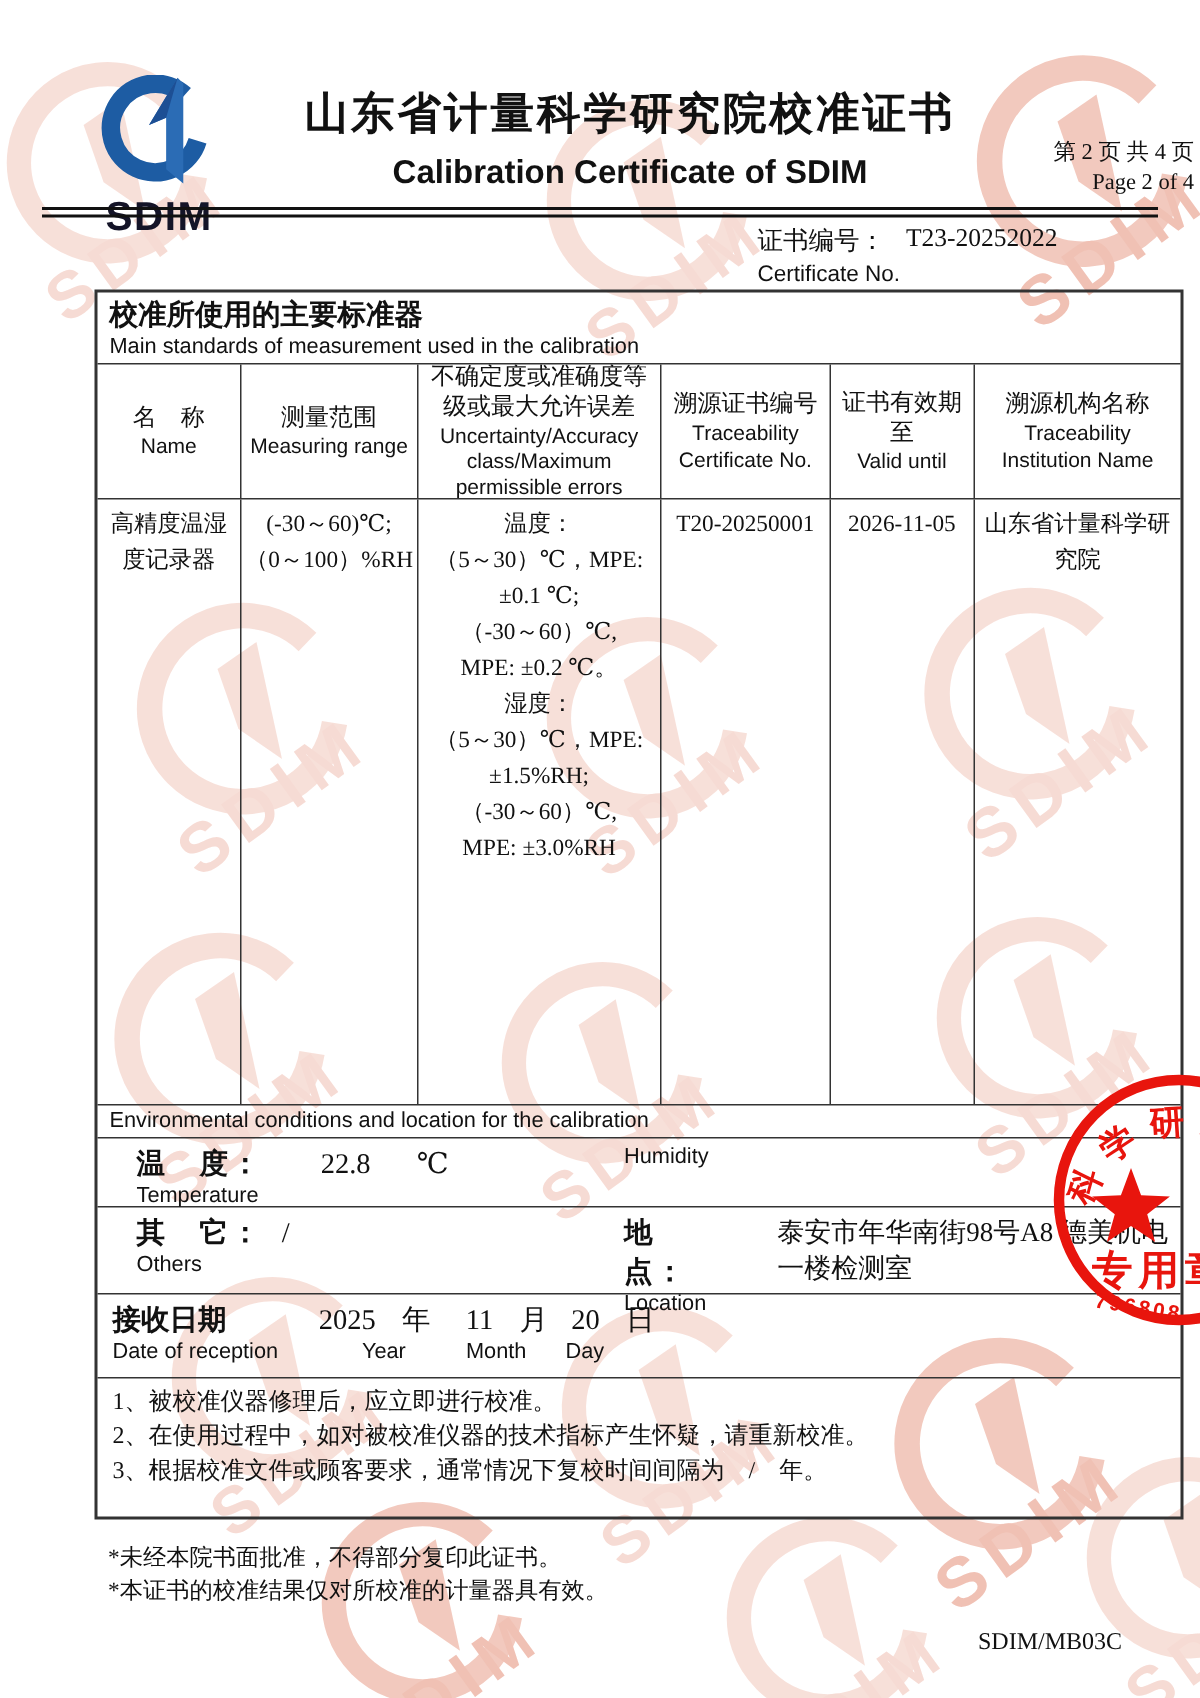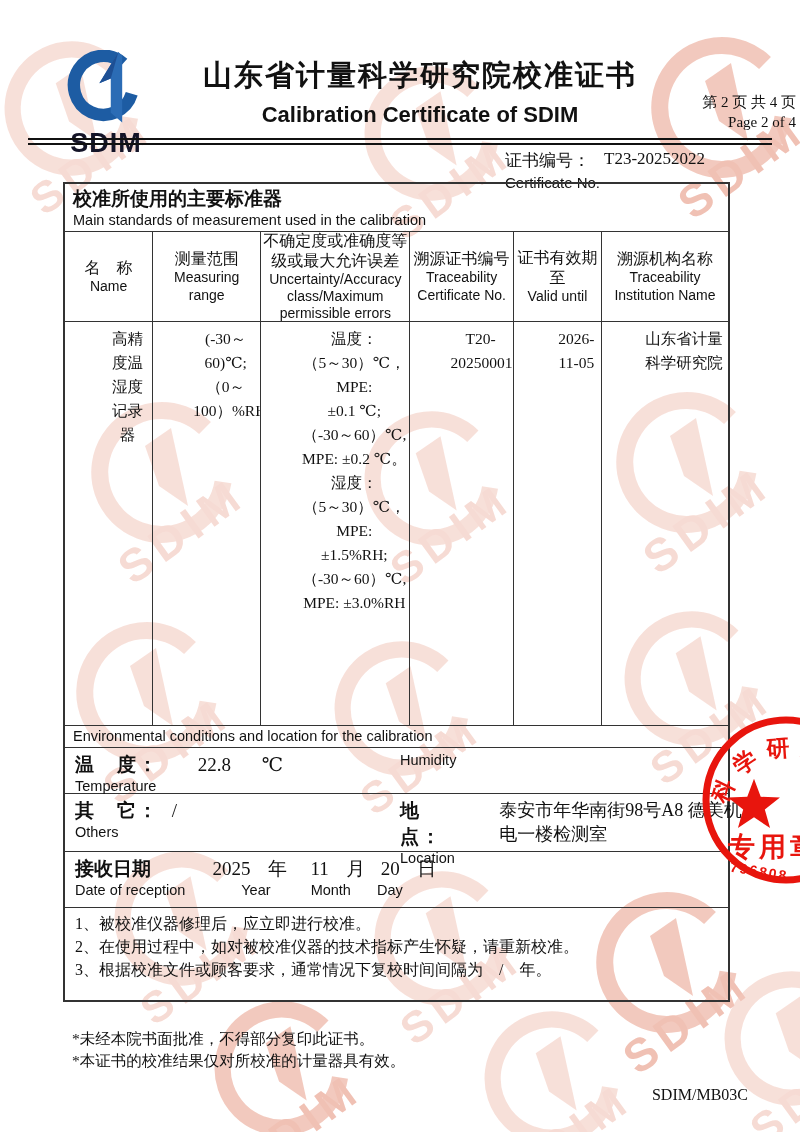--- a/index.html
+++ b/index.html
@@ -23,42 +23,42 @@
               font-size:22px; font-weight:bold; }
   .page-info { position:absolute; left:651px; top:92px; width:145px; text-align:right;
                font-size:15px; line-height:1.35; }
   .page-info .en { font-size:15px; }
   .double-rule { position:absolute; left:28px; top:138px; width:744px; height:7px;
                  border-top:2px solid #111; border-bottom:2px solid #111; }
   .certno { position:absolute; left:505px; top:149px; width:260px; font-size:17px; }
   .certno .row1 { display:flex; gap:14px; }
   .certno .en { font-family:"Liberation Sans","DejaVu Sans",sans-serif; font-size:15px; margin-top:2px; }
   
-  .mainbox { position:absolute; left:63px; top:182px; width:667px; height:820px;
+  .mainbox { position:absolute; left:63px; top:193px; width:726px; height:820px;
              border:2px solid #333; }
   .sec-title { padding:2px 8px 3px 8px; border-bottom:1.5px solid #333; }
   .sec-title .zh { font-family:"Liberation Sans","DejaVu Sans",sans-serif;
                    font-weight:bold; font-size:19px; }
   .sec-title .en { font-family:"Liberation Sans","DejaVu Sans",sans-serif; font-size:14.5px; }
   .grid6 { display:grid; grid-template-columns:13.3% 16.3% 22.5% 15.6% 13.3% 19.0%; }
   .cell { border-right:1.5px solid #333; text-align:center; padding:3px 2px; overflow:hidden; }
   .cell:last-child { border-right:none; }
   .thead { height:90px; border-bottom:1.5px solid #333; }
   .thead .cell { display:flex; flex-direction:column; justify-content:center; }
   .thead .zh { font-family:"Liberation Sans","DejaVu Sans",sans-serif; font-size:16px; line-height:1.25; }
   .thead .en { font-family:"Liberation Sans","DejaVu Sans",sans-serif; font-size:14px; line-height:1.22; }
   .tbody { height:404px; border-bottom:1.5px solid #333; }
-  .tbody .cell { font-size:15.5px; line-height:1.55; padding-top:5px;padding-left:40px; }
+  .tbody .cell { font-size:15.5px; line-height:1.55; padding-top:5px; }
   .preline { white-space:pre-line; }
   
   .env-row { position:relative; border-bottom:1.5px solid #333; }
   .r-temp { height:46px; }
   .r-other { height:58px; }
   .r-date { height:56px; }
-  .pair { position:absolute; top:4px; }
+  .pair { position:absolute; top:4px;margin-left:16px; }
   .pair .l1 { font-size:19px; }
   .pair .lab { font-family:"Liberation Sans","DejaVu Sans",sans-serif; font-weight:bold; letter-spacing:2px; }
   .pair .val { margin-left:34px; }
   .pair .unit { margin-left:26px; }
   .pair .en { font-family:"Liberation Sans","DejaVu Sans",sans-serif; font-size:14.5px; margin-top:0px; }
   .loc-flex { display:flex; }
   .loc-val { width:282px; font-size:18px; line-height:1.35; margin-left:22px; }
   
   .date-line1 { font-size:19px; padding:4px 0 0 10px; }
   .date-line1 .dlab { font-family:"Liberation Sans","DejaVu Sans",sans-serif; font-weight:bold; }

